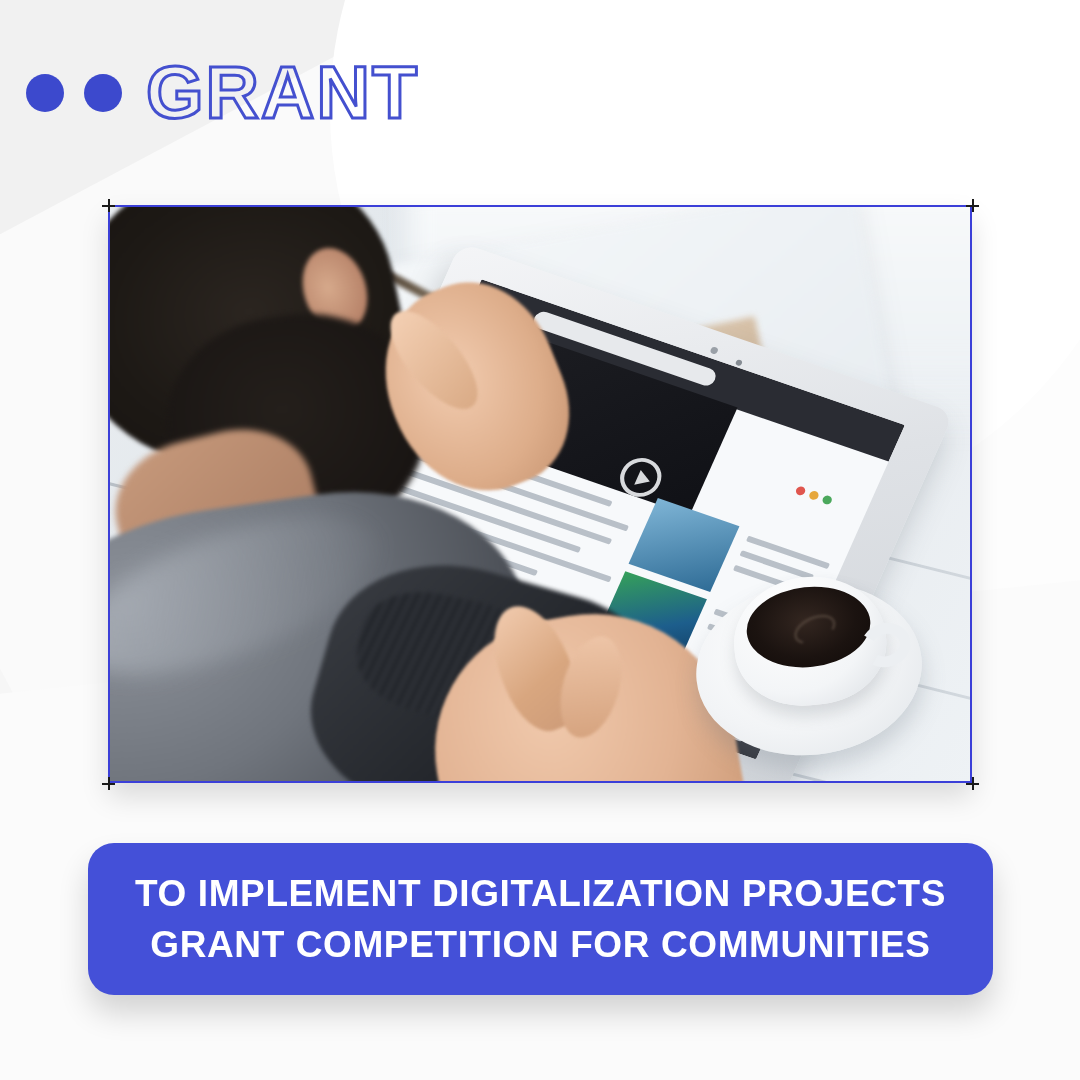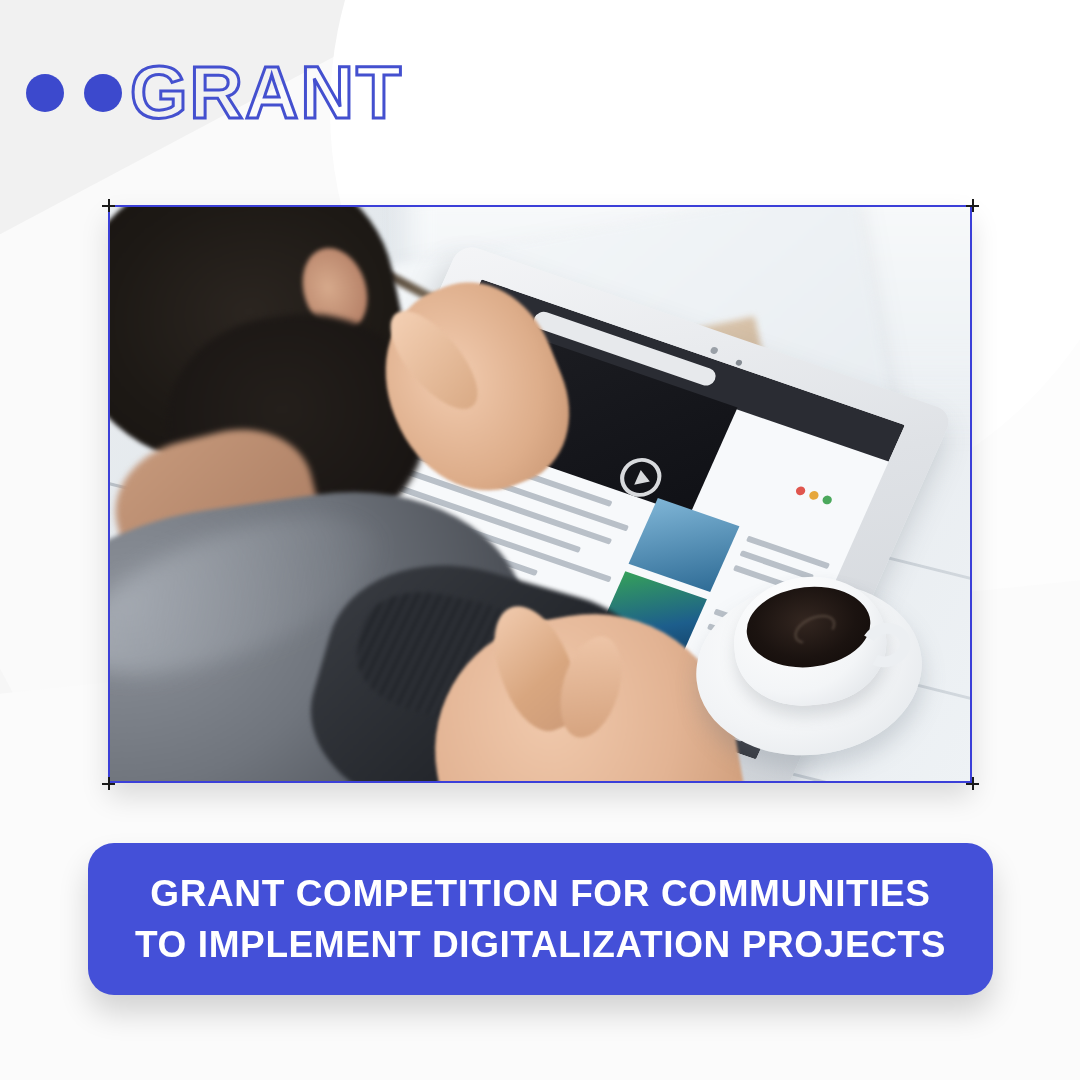--- a/index.html
+++ b/index.html
@@ -48,21 +48,21 @@
     width:1400px; height:1400px;
     border-radius:50%;
     background:#ffffff;
     opacity:.55;
   }
 
   
   .logo-row {
     position:absolute;
     left:26px; top:56px;
-    display:flex; align-items:center; 
+    display:flex; align-items:center; gap:16px;
     z-index:6;
   }
   .logo-dots { display:flex; gap:20px; align-items:center; }
   .logo-dot {
     width:38px; height:38px; border-radius:50%;
     background:#3c49cd;
   }
   .logo-word {
     font-size:74px;
     font-weight:bold;
@@ -527,15 +527,15 @@
   </div>
 
   <div class="photo-border"></div>
   <span class="handle h-tl"></span>
   <span class="handle h-tr"></span>
   <span class="handle h-bl"></span>
   <span class="handle h-br"></span>
 </div>
 
 <div class="banner">
+  <div class="banner-line">TO IMPLEMENT DIGITALIZATION PROJECTS</div>
   <div class="banner-line">GRANT COMPETITION FOR COMMUNITIES</div>
-  <div class="banner-line">TO IMPLEMENT DIGITALIZATION PROJECTS</div>
 </div>
 
 </body></html>

